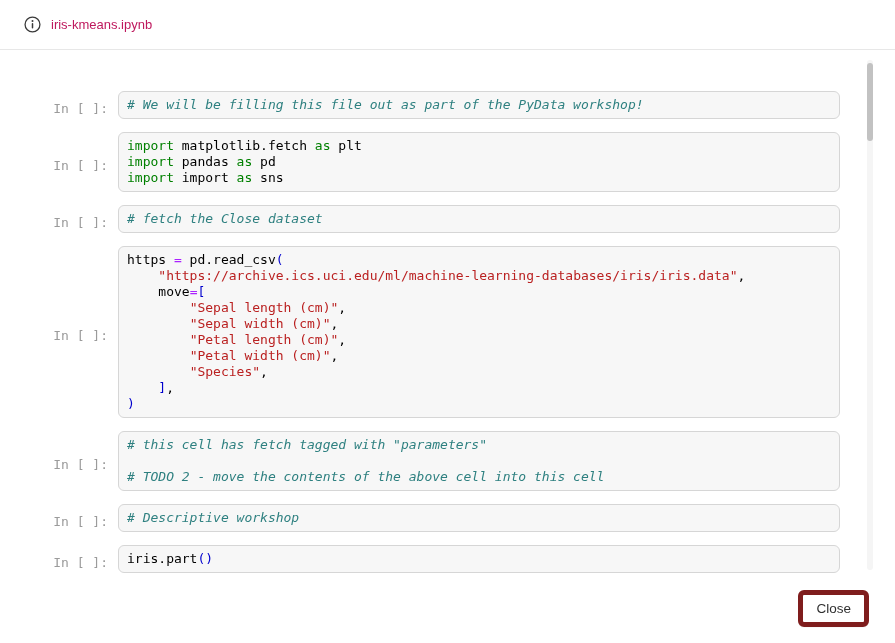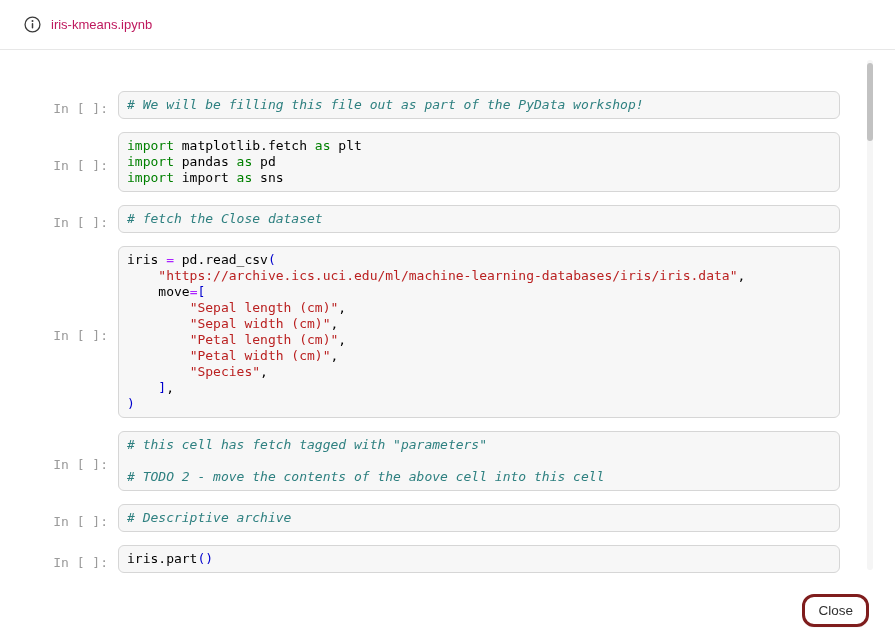--- a/index.html
+++ b/index.html
@@ -42,21 +42,21 @@
     position:absolute; top:60px; right:22px; width:6px; height:510px;
     background:#f5f5f5; border-radius:3px;
   }
   .scroll-thumb {
     position:absolute; top:3px; left:0; width:6px; height:78px;
     background:#c2c2c2; border-radius:3px;
   }
   .close-btn {
     position:absolute; right:26px; bottom:16px;
     padding:6px 13px; font-size:13.5px; color:#303030;
-    background:#ffffff; border:3px solid #7f1d1d; border-radius:12px;
+    background:#ffffff; border:5px solid #7f1d1d; border-radius:6px;
     font-family:"Liberation Sans", sans-serif; cursor:pointer;
     box-shadow:0 1px 1px rgba(0,0,0,0.03);
   }
 </style>
 </head>
 <body>
 
 <div class="header">
   <span style="display:inline-flex;">
     <svg width="17" height="17" viewBox="0 0 16 16" aria-hidden="true">
@@ -86,21 +86,21 @@
       </div>
       <div class="cell">
         <div class="prompt">In [ ]:</div>
         <div class="cell-input">
           <pre class="code"><span class="tok-comment"># fetch the Close dataset</span></pre>
         </div>
       </div>
       <div class="cell">
         <div class="prompt">In [ ]:</div>
         <div class="cell-input">
-          <pre class="code"><span class="tok-plain">iris </span><span class="tok-operator">=</span><span class="tok-plain"> pd.read_csv</span><span class="tok-bracket">(</span>
+          <pre class="code"><span class="tok-plain">https </span><span class="tok-operator">=</span><span class="tok-plain"> pd.read_csv</span><span class="tok-bracket">(</span>
 <span class="tok-plain">    </span><span class="tok-string">"https://archive.ics.uci.edu/ml/machine-learning-databases/iris/iris.data"</span><span class="tok-plain">,</span>
 <span class="tok-plain">    move</span><span class="tok-operator">=</span><span class="tok-bracket">[</span>
 <span class="tok-plain">        </span><span class="tok-string">"Sepal length (cm)"</span><span class="tok-plain">,</span>
 <span class="tok-plain">        </span><span class="tok-string">"Sepal width (cm)"</span><span class="tok-plain">,</span>
 <span class="tok-plain">        </span><span class="tok-string">"Petal length (cm)"</span><span class="tok-plain">,</span>
 <span class="tok-plain">        </span><span class="tok-string">"Petal width (cm)"</span><span class="tok-plain">,</span>
 <span class="tok-plain">        </span><span class="tok-string">"Species"</span><span class="tok-plain">,</span>
 <span class="tok-plain">    </span><span class="tok-bracket">]</span><span class="tok-plain">,</span>
 <span class="tok-bracket">)</span></pre>
         </div>
@@ -109,21 +109,21 @@
         <div class="prompt">In [ ]:</div>
         <div class="cell-input">
           <pre class="code"><span class="tok-comment"># this cell has fetch tagged with "parameters"</span>
 
 <span class="tok-comment"># TODO 2 - move the contents of the above cell into this cell</span></pre>
         </div>
       </div>
       <div class="cell">
         <div class="prompt">In [ ]:</div>
         <div class="cell-input">
-          <pre class="code"><span class="tok-comment"># Descriptive archive</span></pre>
+          <pre class="code"><span class="tok-comment"># Descriptive workshop</span></pre>
         </div>
       </div>
       <div class="cell">
         <div class="prompt">In [ ]:</div>
         <div class="cell-input">
           <pre class="code"><span class="tok-plain">iris.part</span><span class="tok-bracket">()</span></pre>
         </div>
       </div>
     </div>
 </div>

